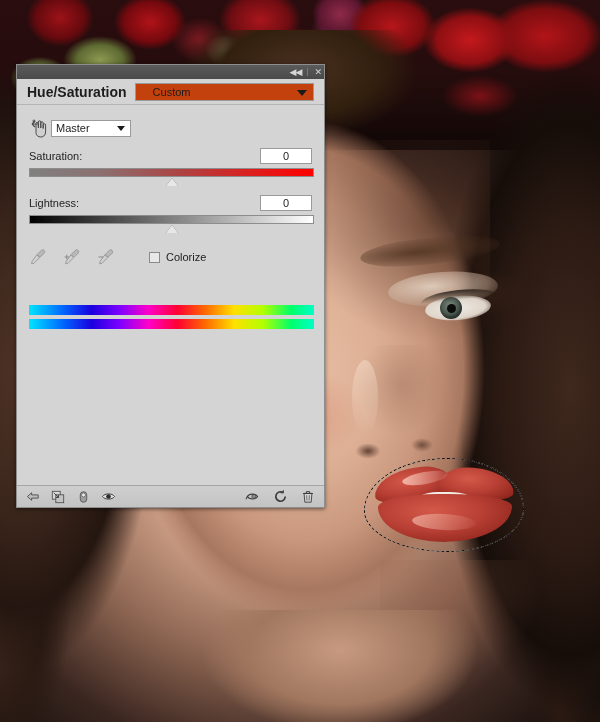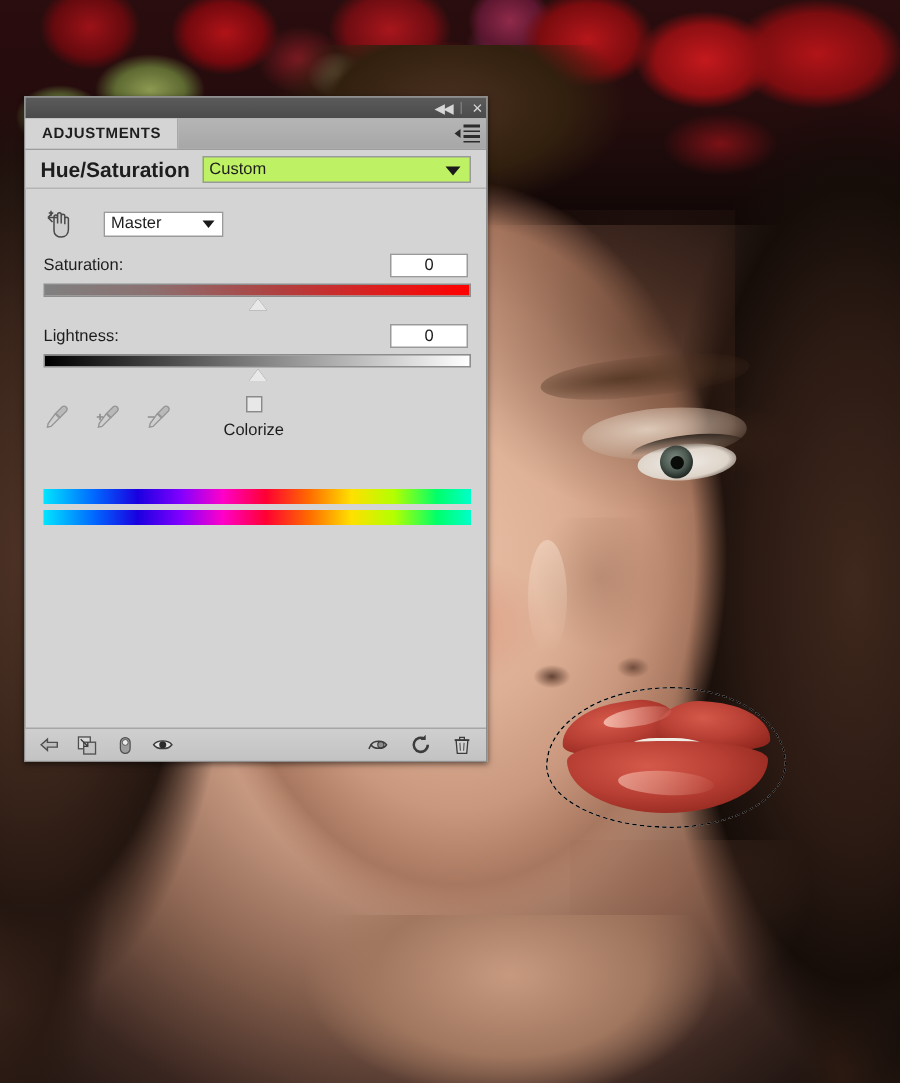--- a/index.html
+++ b/index.html
@@ -255,38 +255,38 @@
     display: flex; align-items: center;
     padding: 0 10px 0 10px;
     gap: 8px;
     background: #d4d4d4;
     border-bottom: 1px solid #b4b4b4;
   }
   .adj-title { font-weight: bold; font-size: 14px; white-space: nowrap; }
   .preset-select {
     flex: 1;
     height: 18px;
-    background: #bef264;
+    background: #c2410c;
     border: 1px solid #9a9a9a;
     display: flex; align-items: center;
-    padding: 0 4px;
+    padding: 0 17px;
     font-size: 11px;
     position: relative;
     cursor: pointer;
   }
   .preset-arrow {
     position: absolute; right: 6px; top: 50%;
     width: 0; height: 0; margin-top: -2px;
     border-left: 5px solid transparent; border-right: 5px solid transparent;
     border-top: 6px solid #1a1a1a;
   }
 
   .body { padding: 10px 12px 0 12px; }
 
-  .toolrow { display: flex; align-items: center; gap: 18px; height: 26px; margin-bottom: 6px; }
+  .toolrow { display: flex; align-items: center; height: 26px; margin-bottom: 6px; }
   .hand-tool { width: 22px; height: 22px; cursor: pointer; }
   .channel-select {
     width: 80px; height: 17px;
     background: #ffffff; border: 1px solid #9a9a9a;
     display: flex; align-items: center; padding: 0 4px;
     font-size: 11px; position: relative; cursor: pointer;
   }
   .channel-arrow {
     position: absolute; right: 5px; top: 50%;
     width: 0; height: 0; margin-top: -2px;
@@ -321,21 +321,21 @@
     position: absolute; top: 10px;
     width: 0; height: 0;
     border-left: 6px solid transparent; border-right: 6px solid transparent;
     border-bottom: 8px solid #e8e8e8;
     filter: drop-shadow(0 0 0.5px #555);
     cursor: pointer;
   }
 
   .eyerow { display: flex; align-items: center; height: 24px; margin-top: 12px; gap: 16px; }
   .dropper { width: 18px; height: 18px; cursor: pointer; opacity: .45; }
-  .colorize-box { display: flex; align-items: center; gap: 6px; margin-left: 18px; cursor: pointer; flex-direction: column; }
+  .colorize-box { display: flex; align-items: center; gap: 6px; margin-left: 18px; cursor: pointer; }
   .chk {
     width: 11px; height: 11px;
     background: #e8e8e8; border: 1px solid #8a8a8a;
   }
 
   .spectrum-wrap { margin-top: 36px; }
   .spectrum {
     width: 285px; height: 10px;
     background: linear-gradient(90deg,
       #00e5ff 0%, #0066ff 12%, #1a00e0 22%, #8000ff 32%, #ff00c8 42%,
@@ -395,34 +395,20 @@
   </div>
 
   <div id="panel">
 
     <div class="titlebar">
       <span class="tb-btn">◀◀</span>
       <span class="tb-sep"></span>
       <span class="tb-btn">✕</span>
     </div>
 
-    <div class="tabrow">
-      <div class="tab-active">ADJUSTMENTS</div>
-      <div class="tab-filler">
-        <span class="menu-icon">
-          <span class="menu-arrow"></span>
-          <span class="menu-lines">
-            <i></i>
-              <i></i>
-              <i></i>
-              <i></i>
-          </span>
-        </span>
-      </div>
-    </div>
 
     <div class="presetrow">
       <span class="adj-title">Hue/Saturation</span>
       <div class="preset-select">
         <span>Custom</span>
         <span class="preset-arrow"></span>
       </div>
     </div>
 
     <div class="body">

